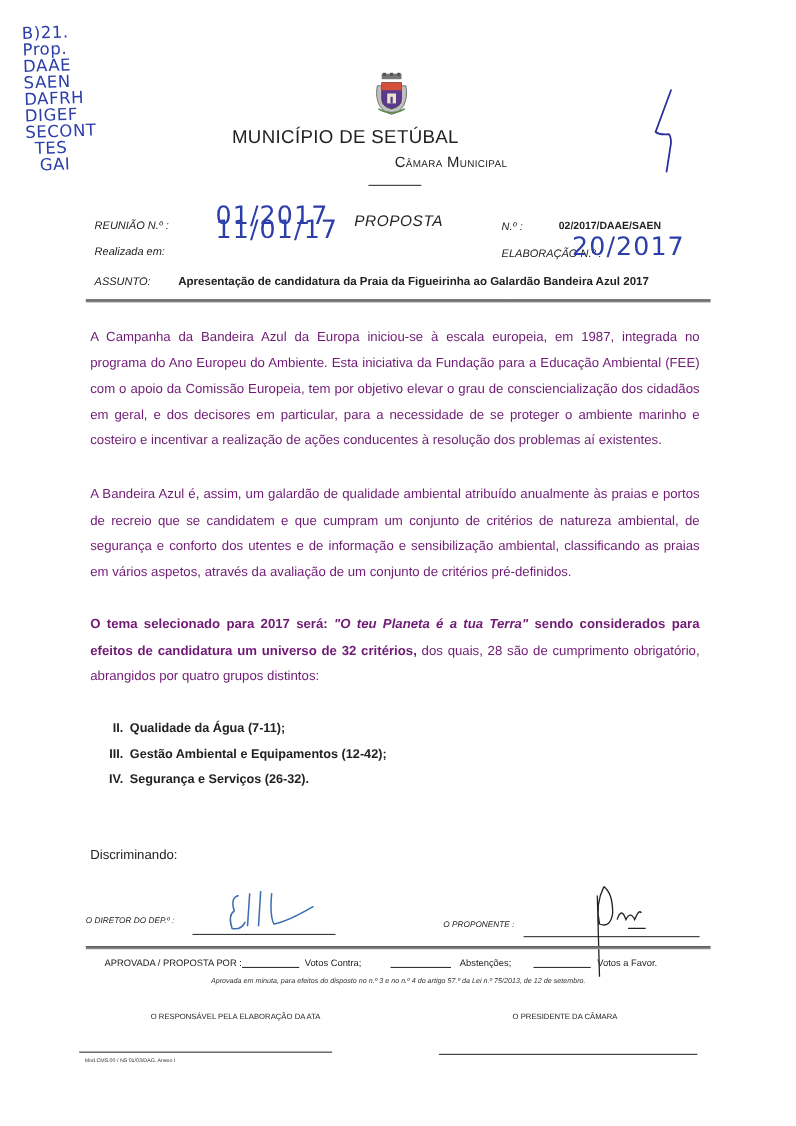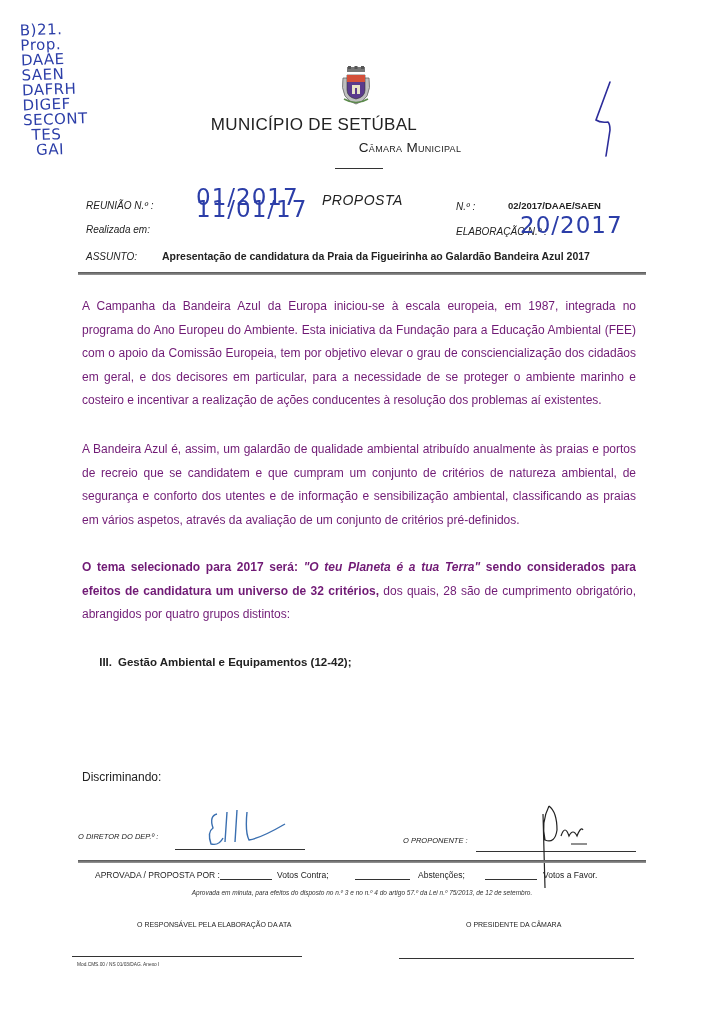--- a/index.html
+++ b/index.html
@@ -87,21 +87,23 @@
 <div class="abs hand hand-big" style="left:520px; top:212px;">20/2017</div>
 <div class="abs lbl" style="left:86px; top:251px;">ASSUNTO:</div>
 <div class="abs subject">Apresentação de candidatura da Praia da Figueirinha ao Galardão Bandeira Azul 2017</div>
 <div class="abs thick-rule" style="top:272px;"></div>
 
 <div class="abs para" style="top:295px;">A Campanha da Bandeira Azul da Europa iniciou-se à escala europeia, em 1987, integrada no programa do Ano Europeu do Ambiente. Esta iniciativa da Fundação para a Educação Ambiental (FEE) com o apoio da Comissão Europeia, tem por objetivo elevar o grau de consciencialização dos cidadãos em geral, e dos decisores em particular, para a necessidade de se proteger o ambiente marinho e costeiro e incentivar a realização de ações conducentes à resolução dos problemas aí existentes.</div>
 <div class="abs para" style="top:438px;">A Bandeira Azul é, assim, um galardão de qualidade ambiental atribuído anualmente às praias e portos de recreio que se candidatem e que cumpram um conjunto de critérios de natureza ambiental, de segurança e conforto dos utentes e de informação e sensibilização ambiental, classificando as praias em vários aspetos, através da avaliação de um conjunto de critérios pré-definidos.</div>
 <div class="abs para" style="top:556px;"><b>O tema selecionado para 2017 será: </b><b><i>"O teu Planeta é a tua Terra"</i></b><b> sendo considerados para efeitos de candidatura um universo de 32 critérios,</b><span> dos quais, 28 são de cumprimento obrigatório, abrangidos por quatro grupos distintos:</span></div>
 
 <div class="abs list">
+  <div class="li"><span class="rn">II.</span><span>Qualidade da Água (7-11);</span></div>
   <div class="li"><span class="rn">III.</span><span>Gestão Ambiental e Equipamentos (12-42);</span></div>
+  <div class="li"><span class="rn">IV.</span><span>Segurança e Serviços (26-32).</span></div>
 </div>
 
 <div class="abs disc">Discriminando:</div>
 
 <div class="abs sig-lbl" style="left:78px; top:832px;">O DIRETOR DO DEP.º :</div>
 <div class="abs sig-line" style="left:175px; top:849px; width:130px;"></div>
 <div class="abs" style="left:205px; top:806px;">
   <svg width="90" height="45" viewBox="0 0 90 45">
     <path d="M12 8 Q4 10 8 22 Q2 26 6 38 Q14 40 18 32" fill="none" stroke="#3a6fb0" stroke-width="1.4"></path>
     <path d="M22 6 L20 36 M32 4 L30 36 M42 6 Q40 26 44 34 Q56 32 80 18" fill="none" stroke="#3a6fb0" stroke-width="1.4"></path>

